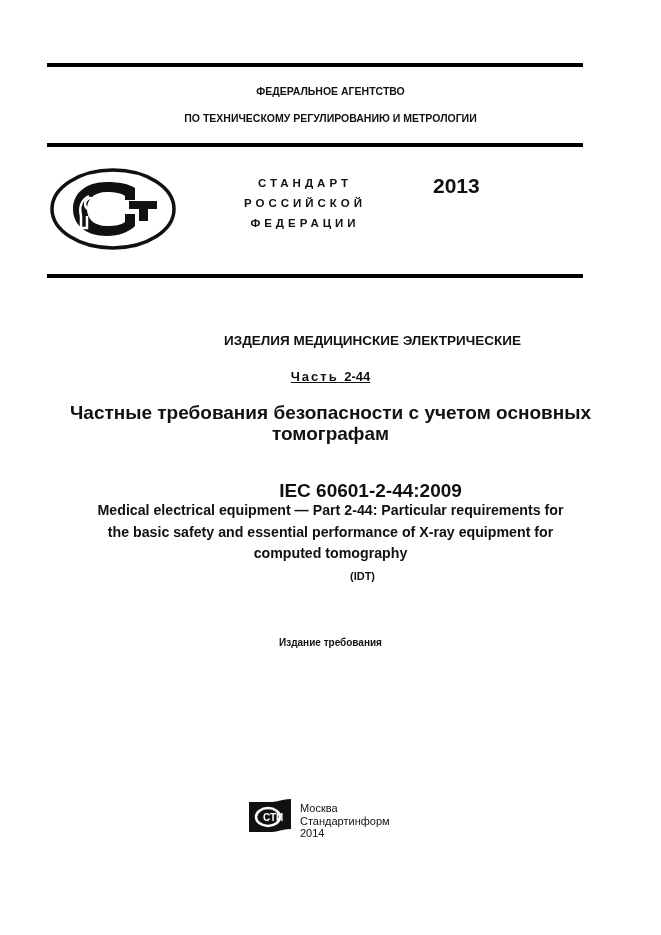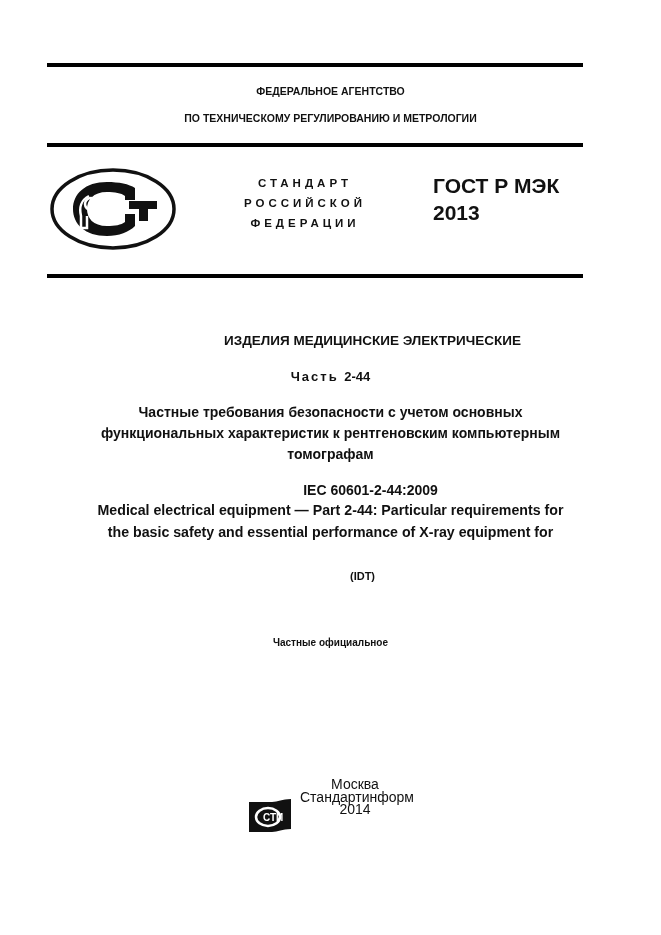--- a/index.html
+++ b/index.html
@@ -4,28 +4,28 @@
 <style>
   html, body { margin: 0; padding: 0; background: #ffffff; }
   body { width: 661px; height: 935px; position: relative; overflow: hidden; font-family: "Liberation Sans", sans-serif; color: #111; }
   .rule { position: absolute; left: 47px; width: 536px; height: 4px; background: #000; }
   .center { position: absolute; left: 0; width: 661px; text-align: center; font-weight: bold; }
   .agency { font-size: 10.5px; }
   .logo { position: absolute; left: 49px; top: 166px; width: 128px; height: 86px; }
   .natstd { position: absolute; left: 210px; top: 173px; width: 190px; text-align: center; font-weight: bold; font-size: 11.5px; letter-spacing: 4px; line-height: 20px; }
   .gost { position: absolute; left: 433px; top: 172px; font-weight: bold; font-size: 21px; line-height: 27px; }
   .t1 { font-size: 13.5px; }
-  .t2 { font-size: 13px; letter-spacing: 2px; }
+  .t2 { font-size: 13px; letter-spacing: 2px; text-decoration: underline; }
   .t2 .num { letter-spacing: 0; }
-  .t3 { font-size: 14px; line-height: 21px; }
+  .t3 { font-size: 19px; line-height: 21px; }
   .en { font-size: 14.2px; line-height: 21.5px; }
   .idt { font-size: 11px; }
   .official { font-size: 10px; }
   .pub-logo { position: absolute; left: 248px; top: 798px; width: 44px; height: 34px; }
-  .pub { position: absolute; left: 300px; top: 778px; width: 110px; text-align: center; font-size: 14px; line-height: 12.5px; font-weight: normal; }
+  .pub { position: absolute; left: 300px; top: 802px; width: 110px; text-align: left; font-size: 11px; line-height: 12.5px; font-weight: normal; }
 </style>
 </head>
 <body>
 
 <div class="rule" style="top:63px;"></div>
 <div class="center agency" style="top:85px;">ФЕДЕРАЛЬНОЕ АГЕНТСТВО</div>
 <div class="center agency" style="top:112px;">ПО ТЕХНИЧЕСКОМУ РЕГУЛИРОВАНИЮ И МЕТРОЛОГИИ</div>
 <div class="rule" style="top:143px;"></div>
 
 <svg class="logo" viewBox="0 0 128 86">
@@ -37,45 +37,44 @@
   <rect x="90" y="35" width="9" height="20" fill="#111"></rect>
 </svg>
 
 <div class="natstd">
   <div>СТАНДАРТ</div>
   <div>РОССИЙСКОЙ</div>
   <div>ФЕДЕРАЦИИ</div>
 </div>
 
 <div class="gost">
-  <div>ГОСТ Р МЭК</div>
   <div>2013</div>
 </div>
 
 <div class="rule" style="top:274px;"></div>
 
 <div class="center t1" style="top:333px;margin-left:42px;">ИЗДЕЛИЯ МЕДИЦИНСКИЕ ЭЛЕКТРИЧЕСКИЕ</div>
 <div class="center t2" style="top:369px;">
   <span>Часть</span>
   <span class="num">2-44</span>
 </div>
 <div class="center t3" style="top:402px;">
   <div>Частные требования безопасности с учетом основных</div>
-  <div>функциональных характеристик к рентгеновским компьютерным</div>
   <div>томографам</div>
 </div>
 
 <div class="center t3" style="top:480px;padding-left:40px;">IEC 60601-2-44:2009</div>
 <div class="center en" style="top:500px;">
   <div>Medical electrical equipment — Part 2-44: Particular requirements for</div>
   <div>the basic safety and essential performance of X-ray equipment for</div>
+  <div>computed tomography</div>
 </div>
 <div class="center idt" style="top:570px;padding-left:32px;">(IDT)</div>
 
-<div class="center official" style="top:637px;">Частные официальное</div>
+<div class="center official" style="top:637px;">Издание требования</div>
 
 <svg class="pub-logo" viewBox="0 0 44 34">
   <path d="M1 4 L24 4 C30 4 34 1 43 1 L43 31 C34 31 30 34 24 34 L1 34 Z" fill="#111"></path>
   <ellipse cx="20" cy="19" rx="12" ry="9" fill="none" stroke="#fff" stroke-width="2.5"></ellipse>
   <text x="15" y="23" font-size="10" font-weight="bold" fill="#fff" font-family="Liberation Sans, sans-serif">СТИ</text>
 </svg>
 
 <div class="pub">
   <div>Москва</div>
   <div>Стандартинформ</div>

